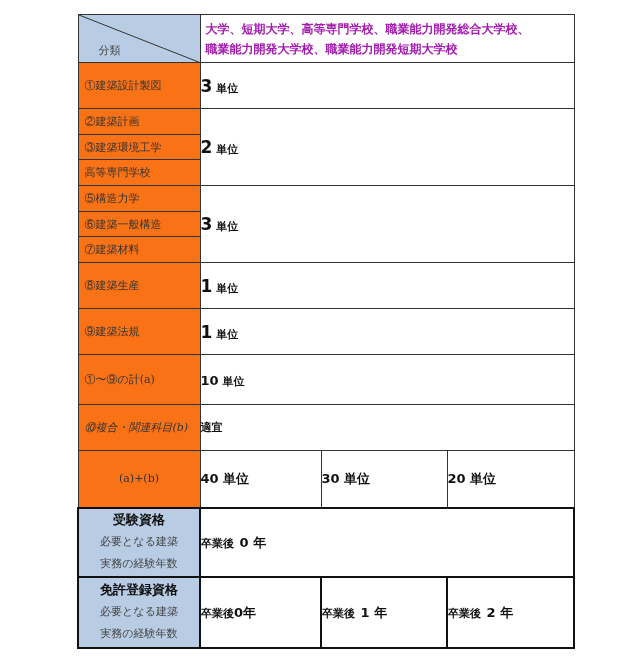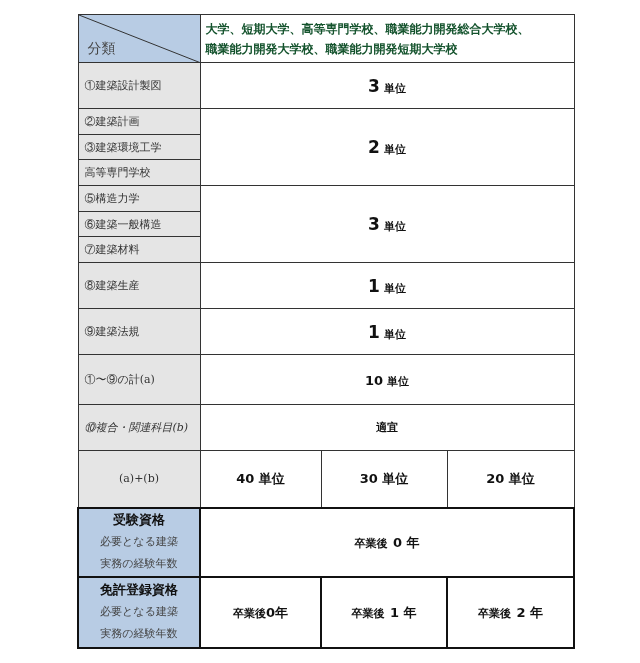--- a/index.html
+++ b/index.html
@@ -1,32 +1,32 @@
 <!DOCTYPE html>
 <html><head>
 <meta charset="utf-8">
 <style>
   html, body { margin: 0; padding: 0; background: #ffffff; }
   body { width: 640px; height: 663px; position: relative; overflow: hidden;
          font-family: "DejaVu Sans", "Liberation Sans", sans-serif; color: #111; }
   table.req { position: absolute; left: 77px; top: 14px; border-collapse: collapse;
               table-layout: fixed; width: 496px; }
   table.req td { border: 1px solid #333; padding: 0; vertical-align: middle; }
-  td.cat { background: #e5e5e5; font-family: "DejaVu Serif", "Liberation Serif", serif;
+  td.cat { background: #f97316; font-family: "DejaVu Serif", "Liberation Serif", serif;
            font-size: 11px; color: #333; padding-left: 6px !important; }
-  td.val { background: #fff; text-align: center; font-weight: bold; color: #111; }
+  td.val { background: #fff; font-weight: bold; color: #111; }
   .big { font-size: 17px; }
   .unit { font-size: 11px; margin-left: 4px; }
   .mid { font-size: 13px; }
   .small { font-size: 11px; margin-top: 44px; }
   td.hdr-cat { position: relative; background: #b8cce4; }
   td.hdr-cat svg { position: absolute; left: 0; top: 0; }
-  td.hdr-cat span { position: absolute; left: 9px; bottom: 4px; font-family: Liberation Sans, sans-serif;
-                    font-size: 14px; color: #444; }
-  td.hdr-text { font-weight: bold; font-size: 12px; line-height: 20px; padding-left: 5px !important; color: #14532d; }
+  td.hdr-cat span { position: absolute; left: 20px; bottom: 4px; font-family: Liberation Sans, sans-serif;
+                    font-size: 11px; color: #444; }
+  td.hdr-text { font-weight: bold; font-size: 12px; line-height: 20px; padding-left: 5px !important; color: #a21caf; }
   td.qual { background: #b8cce4; text-align: center; font-family: "DejaVu Serif", "Liberation Serif", serif;
             font-size: 11px; color: #444; line-height: 22px; margin-top: 28px; }
   td.qual b { display: block; font-family: "DejaVu Sans", "Liberation Sans", sans-serif; font-size: 13px; color: #111; }
   td.center-cat { text-align: center; padding-left: 0 !important; }
   .thick { border: 2px solid #111 !important; }
 </style>
 </head>
 <body>
 
 <table class="req">

